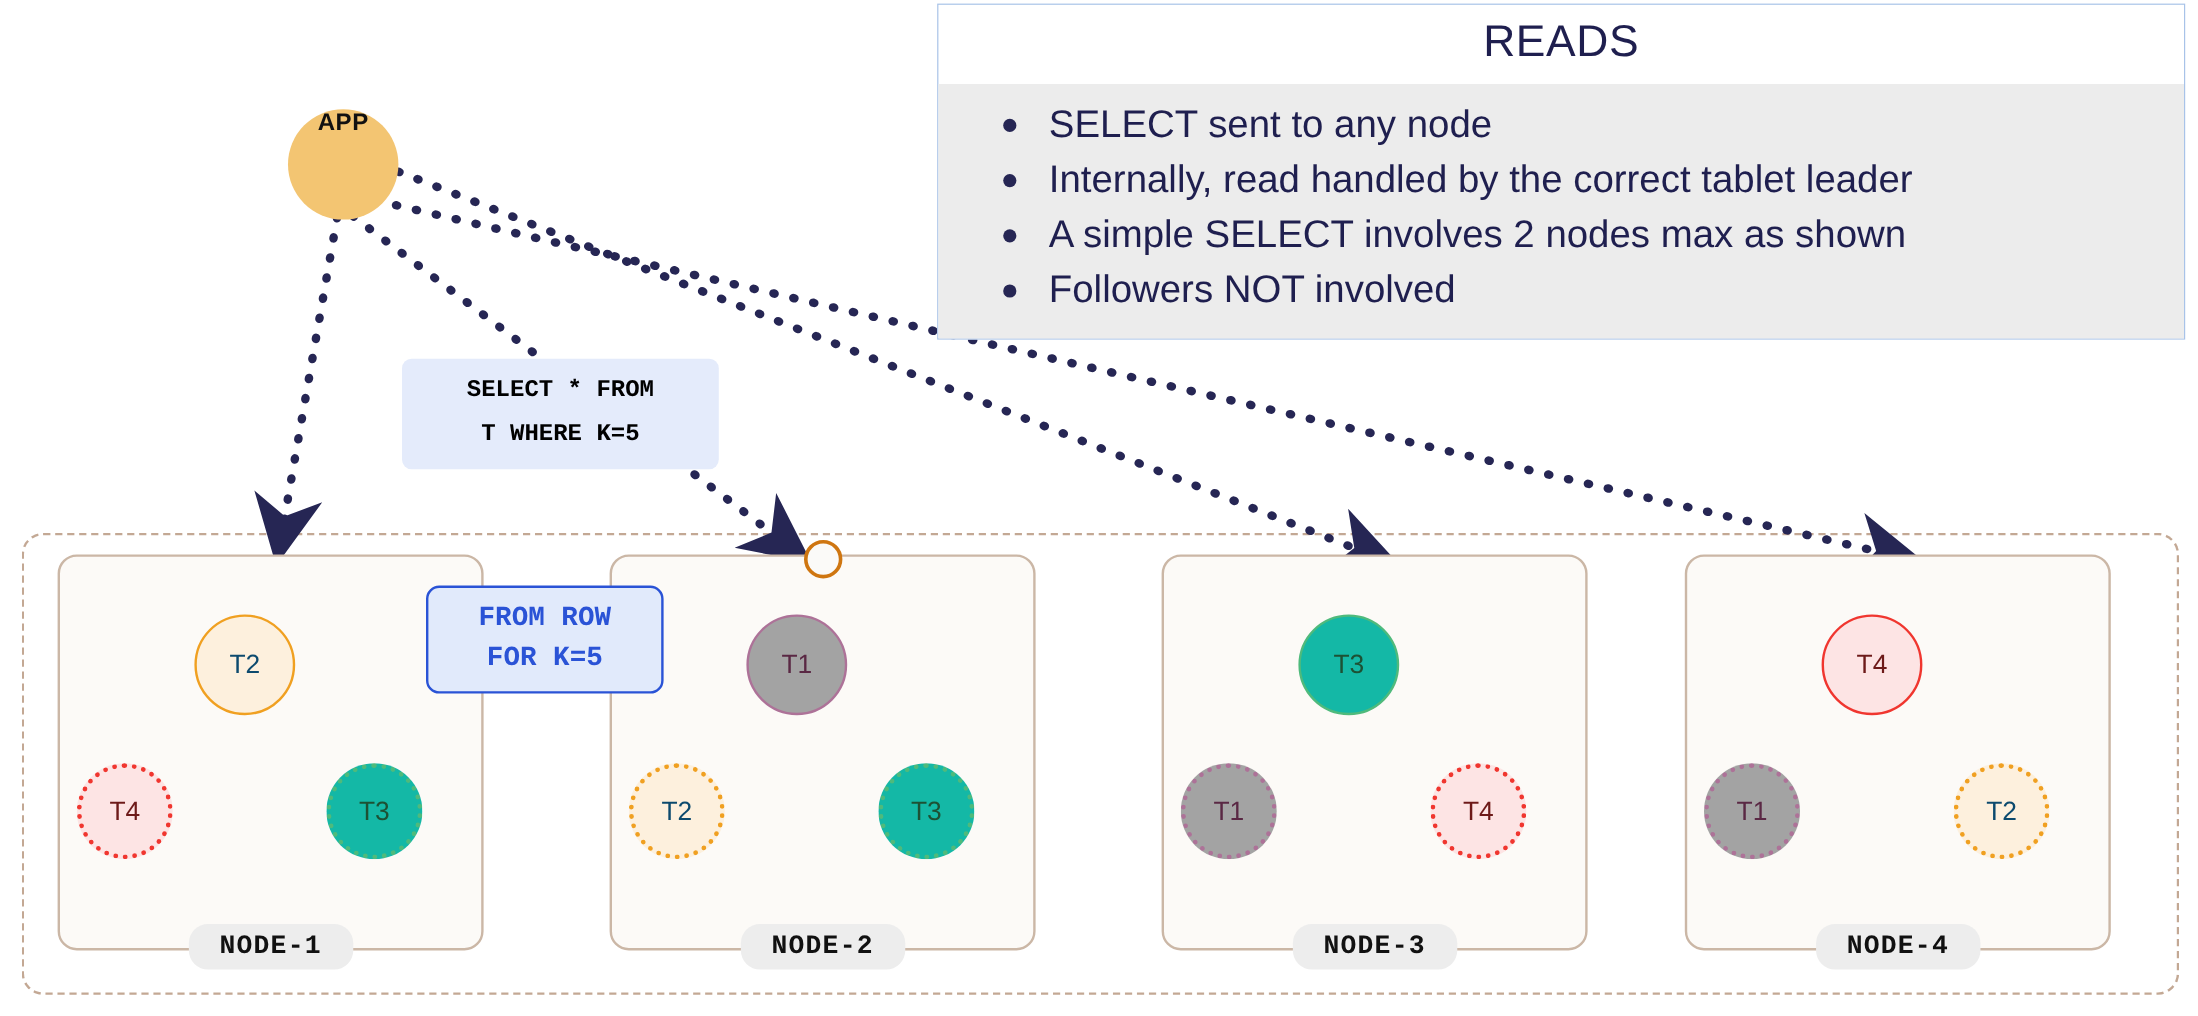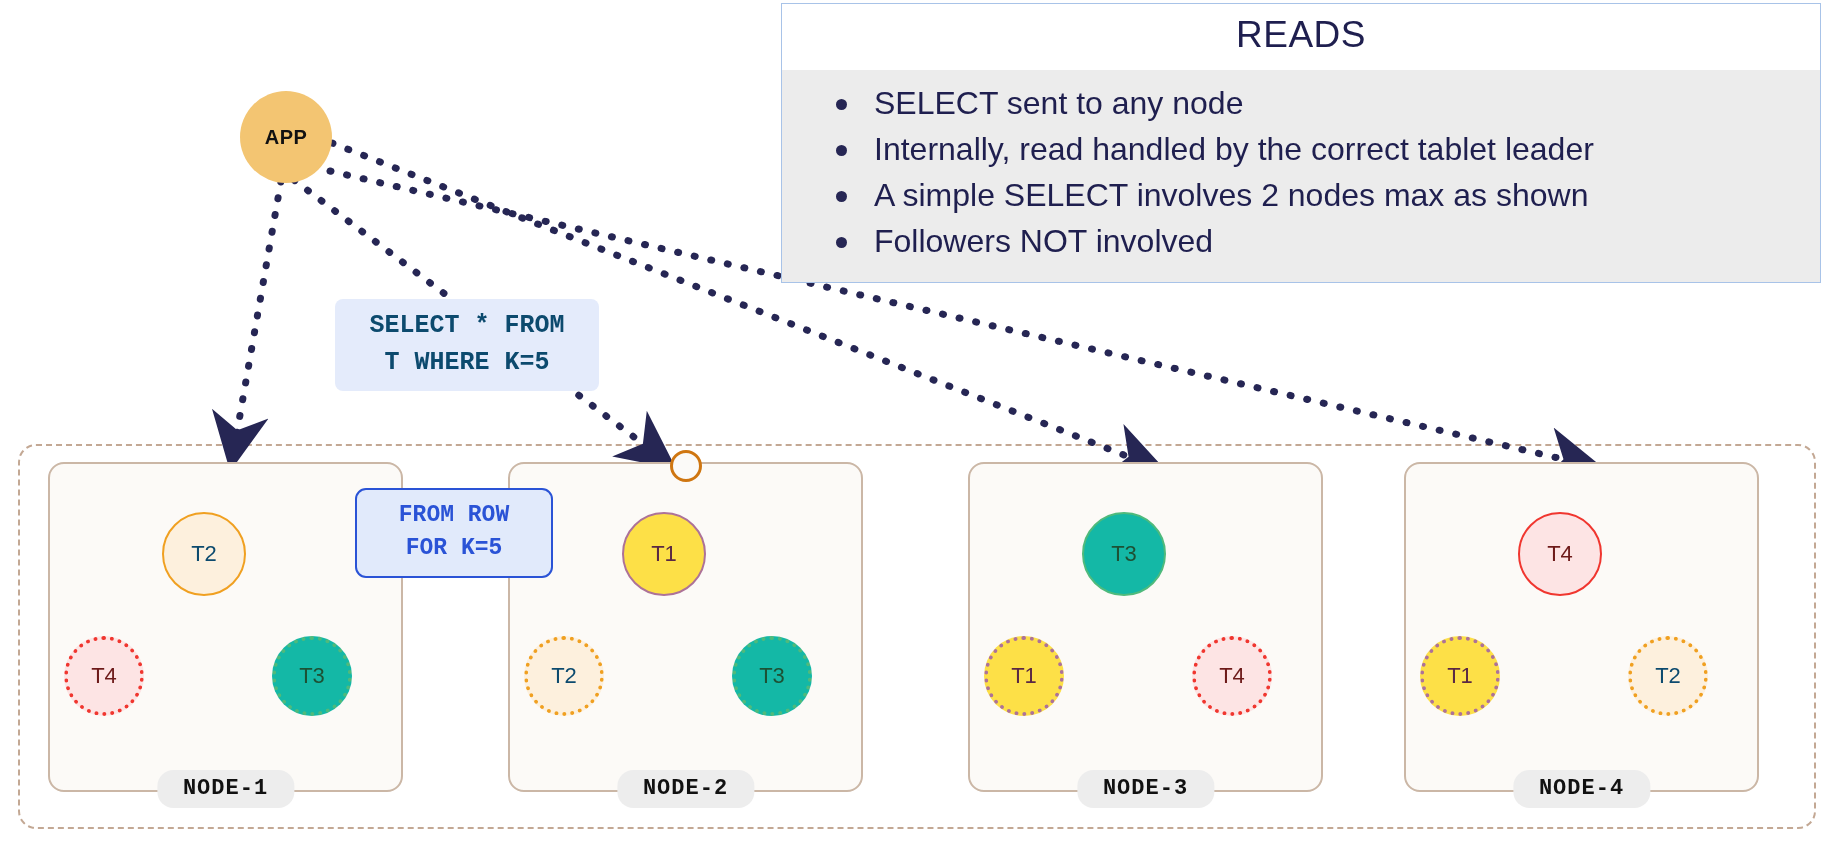--- a/index.html
+++ b/index.html
@@ -35,21 +35,21 @@
   
   #app-node {
     position: absolute;
     left: 240px;
     top: 91px;
     width: 92px;
     height: 92px;
     border-radius: 50%;
     background: #f3c572;
     display: flex;
-    align-items: center;
+    align-items: flex-start;
     justify-content: center;
     z-index: 5;
   }
   #app-node .app-label {
     font-family: "Liberation Sans", sans-serif;
     font-size: 20px;
     font-weight: bold;
     color: #111111;
     letter-spacing: 0.5px;
   }
@@ -108,23 +108,23 @@
     width: 264px;
     padding: 8px 10px 10px 10px;
     box-sizing: border-box;
     background: #e4ebfb;
     border-radius: 8px;
     text-align: center;
     z-index: 4;
   }
   #sql-label .sql-line {
     font-family: "Liberation Mono", monospace;
-    font-size: 25px;
+    font-size: 20px;
     font-weight: bold;
-    color: #0c4a6e;
+    color: #000000;
     line-height: 37px;
     white-space: pre;
   }
 
   
   #cluster {
     position: absolute;
     left: 18px;
     top: 444px;
     width: 1798px;
@@ -192,21 +192,21 @@
     border-style: dotted;
   }
 
   
   .pos-leader   { left: 112px; top: 48px; }
   .pos-left     { left: 14px;  top: 172px; }
   .pos-right    { left: 222px; top: 172px; }
 
   
   .c-orange { background: #fdf0dd; border-color: #f0a021; color: #0c4a6e; }
-  .c-purple { background: #fde047; border-color: #ad7298; color: #5a2844; }
+  .c-purple { background: #a3a3a3; border-color: #ad7298; color: #5a2844; }
   .c-green  { background: #14b8a6; border-color: #4fba7c; color: #1d5134; text-align: right; }
   .c-red    { background: #fde4e4; border-color: #f0362f; color: #6d1a19; }
 
   
   #read-row-label {
     position: absolute;
     left: 355px;
     top: 488px;
     width: 198px;
     padding: 9px 6px 11px 6px;

